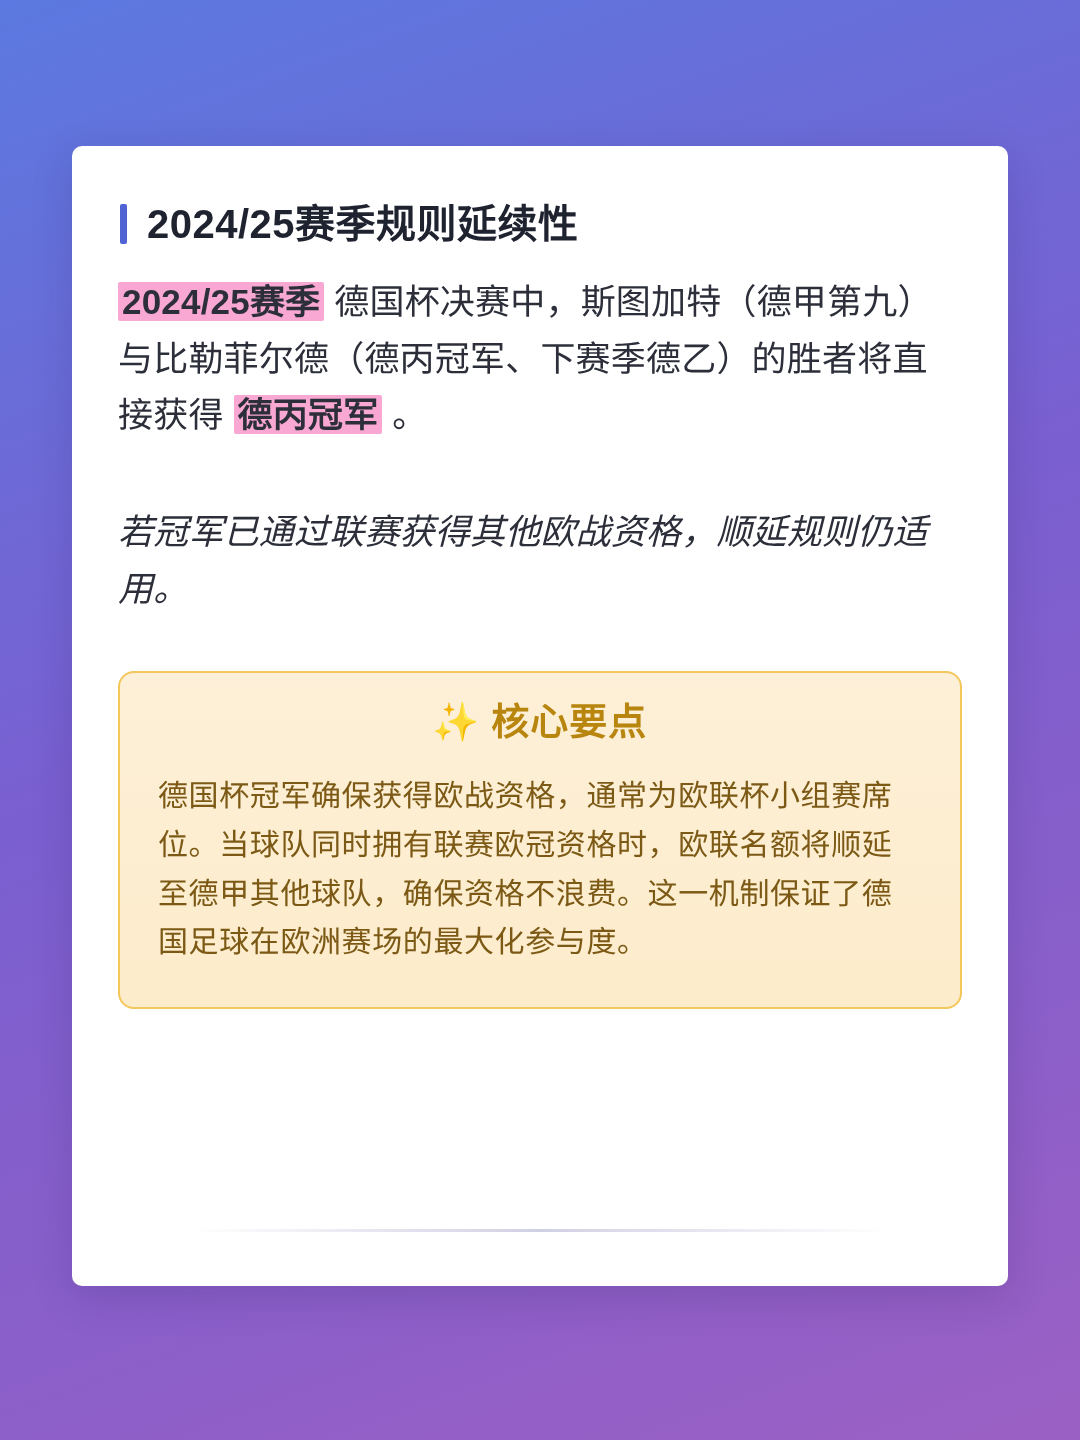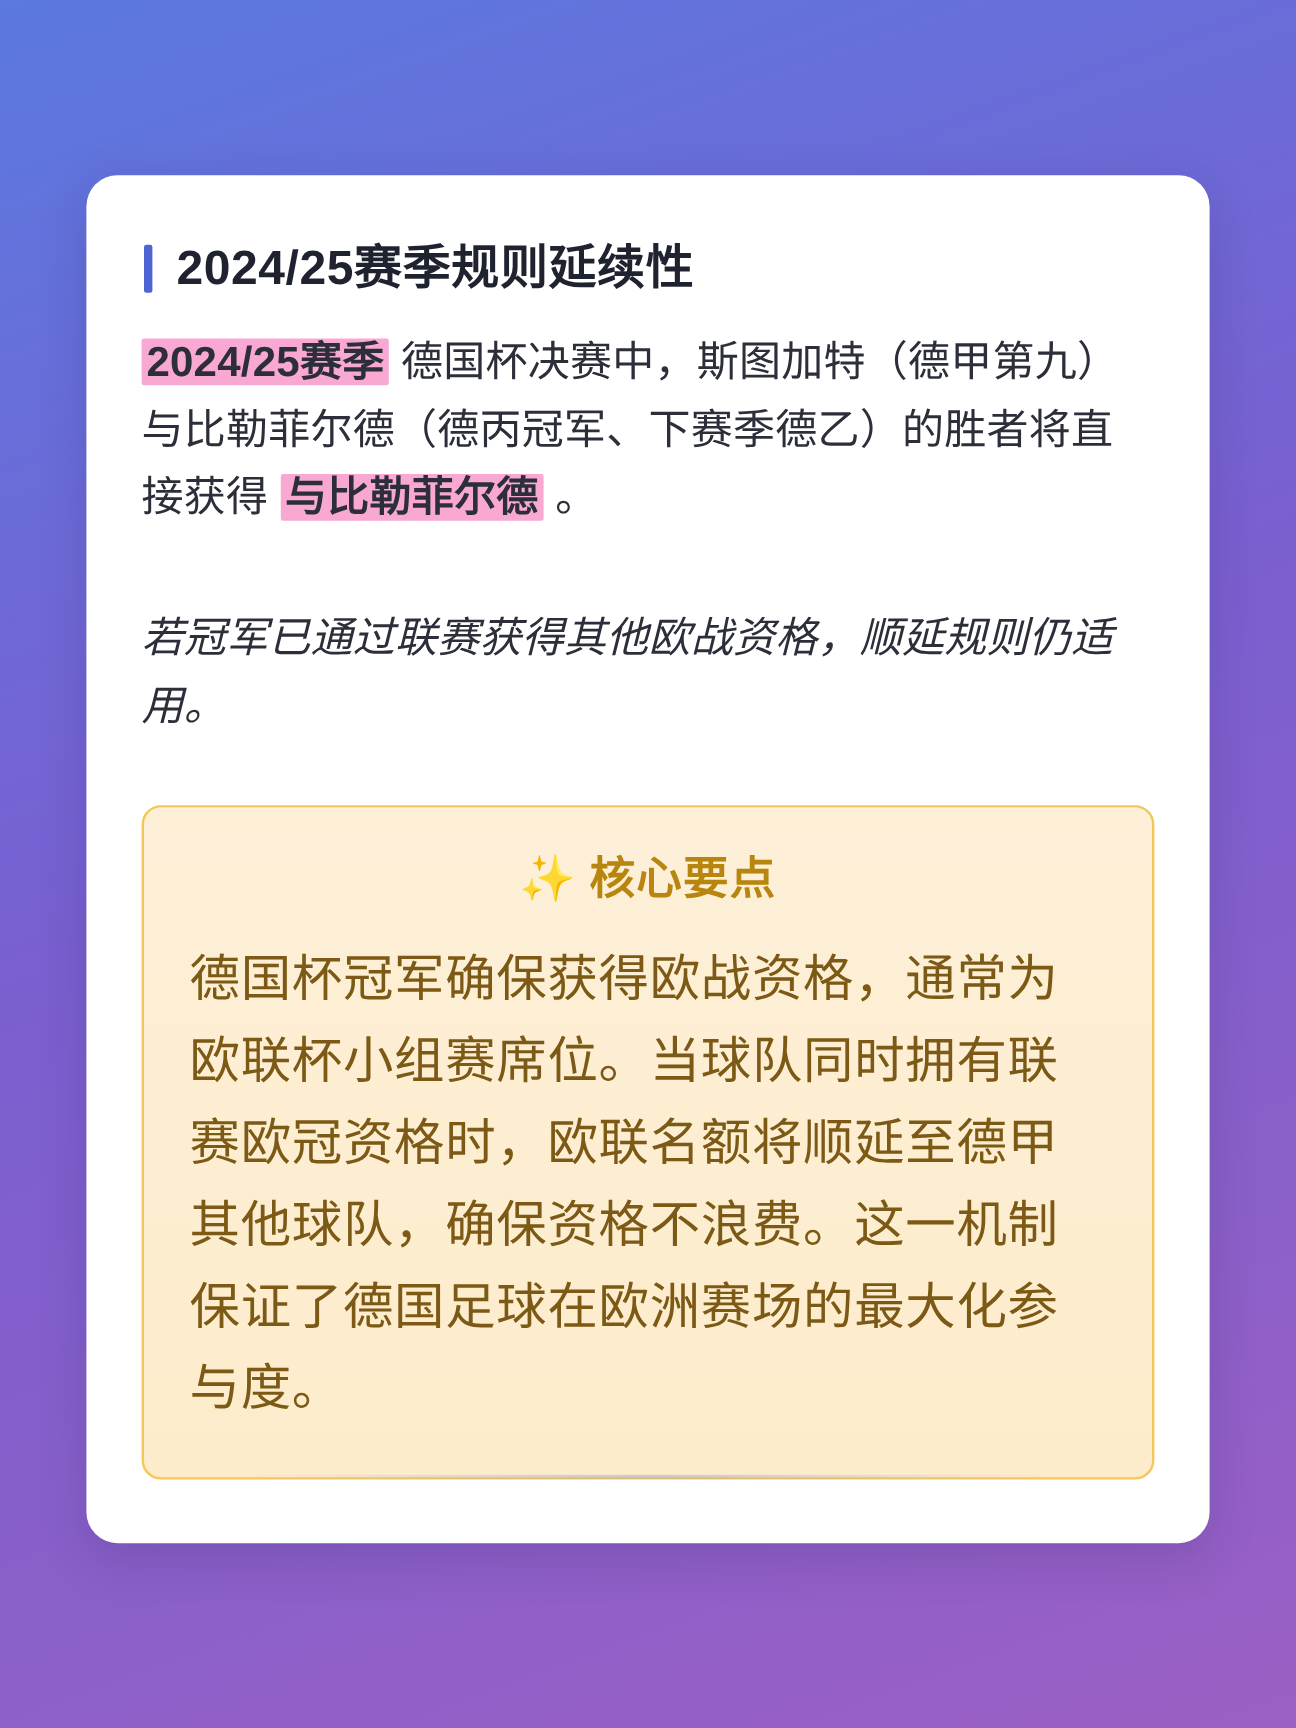--- a/index.html
+++ b/index.html
@@ -19,21 +19,21 @@
     height: 1440px;
     box-sizing: border-box;
   }
   .card {
     position: absolute;
     left: 72px;
     top: 146px;
     width: 936px;
     height: 1140px;
     background: #ffffff;
-    border-radius: 26px;
+    border-radius: 10px;
     box-sizing: border-box;
     padding: 56px 46px 0 46px;
     box-shadow: 0 12px 40px rgba(40, 30, 90, 0.18);
     overflow: hidden;
   }
   .title-row {
     display: flex;
     align-items: center;
     gap: 20px;
     margin: 0 0 28px 2px;
@@ -67,36 +67,36 @@
     background: #f9a8d4;
     font-weight: 700;
     padding: 0 4px;
     border-radius: 2px;
   }
   .callout {
     margin-top: 54px;
     border: 2px solid #f3c75a;
     background: linear-gradient(180deg, #fdf0d8 0%, #fdeccb 100%);
     border-radius: 16px;
-    padding: 28px 38px 40px 38px;
+    padding: 18px 38px 40px 38px;
     box-sizing: border-box;
   }
   .callout-title {
     text-align: center;
     font-size: 38px;
     font-weight: 700;
     color: #b8860f;
     margin-bottom: 26px;
     letter-spacing: 1px;
   }
   .callout-title .spark {
     margin-right: 10px;
   }
   .callout-body {
-    font-size: 42px;
+    font-size: 30px;
     line-height: 1.62;
     color: #7c5a16;
     letter-spacing: 0.6px;
   }
   .footer-rule {
     position: absolute;
     left: 120px;
     right: 120px;
     bottom: 54px;
     height: 3px;
@@ -111,21 +111,21 @@
   <div class="card">
 
     <div class="title-row">
       <div class="title-bar"></div>
       <div class="title-text">2024/25赛季规则延续性</div>
     </div>
 
     <p class="para">
       <span class="hl">2024/25赛季</span>
       <span>德国杯决赛中，斯图加特（德甲第九）与比勒菲尔德（德丙冠军、下赛季德乙）的胜者将直接获得</span>
-      <span class="hl">与比勒菲尔德</span>
+      <span class="hl">德丙冠军</span>
       <span>。</span>
     </p>
 
     <p class="para second">若冠军已通过联赛获得其他欧战资格，顺延规则仍适用。</p>
 
     <div class="callout">
       <div class="callout-title">
         <span class="spark">✨</span><span>核心要点</span>
       </div>
       <div class="callout-body">德国杯冠军确保获得欧战资格，通常为欧联杯小组赛席位。当球队同时拥有联赛欧冠资格时，欧联名额将顺延至德甲其他球队，确保资格不浪费。这一机制保证了德国足球在欧洲赛场的最大化参与度。</div>

